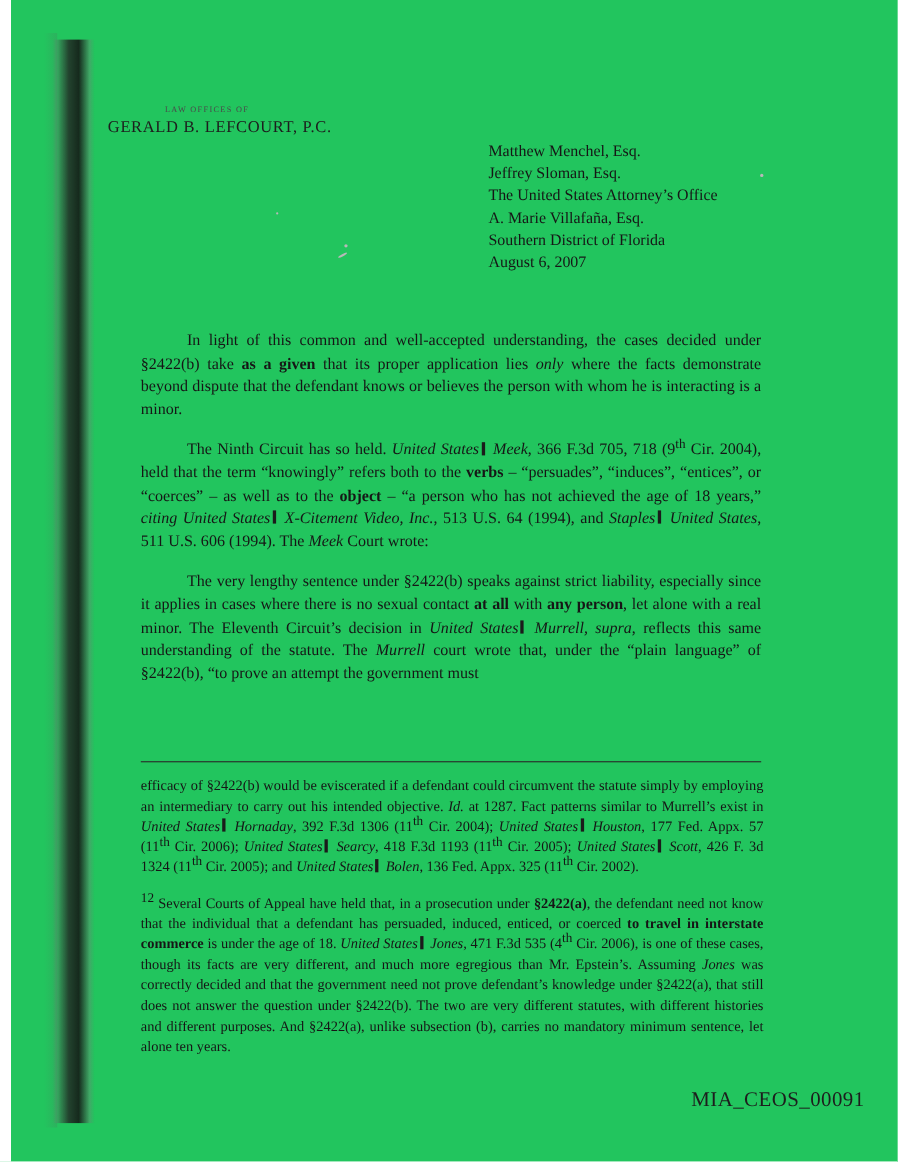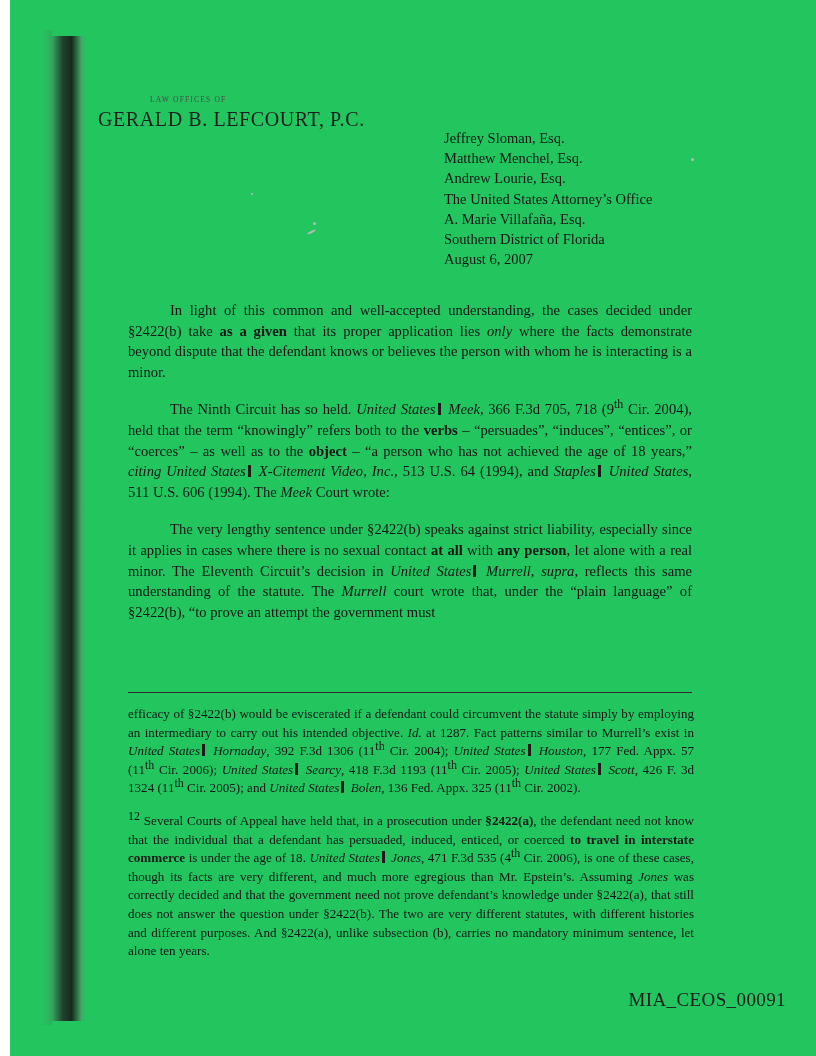--- a/index.html
+++ b/index.html
@@ -56,21 +56,21 @@
     line-height: 1.15;
   }
   .lh-small {
     font-size: 7.5px;
     letter-spacing: 1.2px;
     color: #4a4a4a;
     margin-left: 52px;
     font-family: "Liberation Serif", serif;
   }
   .lh-name {
-    font-size: 20px;
+    font-size: 15px;
     letter-spacing: 0.6px;
     color: #1d1d1d;
     margin-top: 3px;
     font-variant: small-caps;
     white-space: nowrap;
   }
 
   
   .addressee {
     position: absolute;
@@ -156,23 +156,22 @@
   <div class="speck" style="left:297px; top:231px; width:9px; height:2px; transform:rotate(-28deg);"></div>
   <div class="speck" style="left:681px; top:158px; width:3px; height:3px;"></div>
   <div class="speck" style="left:241px; top:193px; width:2px; height:2px;"></div>
 
   <div class="letterhead">
     <div class="lh-small">LAW OFFICES OF</div>
     <div class="lh-name">GERALD B. LEFCOURT, P.C.</div>
   </div>
 
   <div class="addressee">
+    <div>Matthew Menchel, Esq.</div>
     <div>Jeffrey Sloman, Esq.</div>
-    <div>Matthew Menchel, Esq.</div>
-    <div>Andrew Lourie, Esq.</div>
     <div>The United States Attorney’s Office</div>
     <div>A.  Marie Villafaña, Esq.</div>
     <div>Southern District of Florida</div>
     <div>August 6, 2007</div>
   </div>
 
   <div class="body-block">
 
     <p class="indent"><span>In light of this common and well-accepted understanding, the cases decided under §2422(b) take </span><b>as a given</b><span> that its proper application lies </span><i>only</i><span> where the facts demonstrate beyond dispute that the defendant knows or believes the person with whom he is interacting is a minor.</span></p>
 

